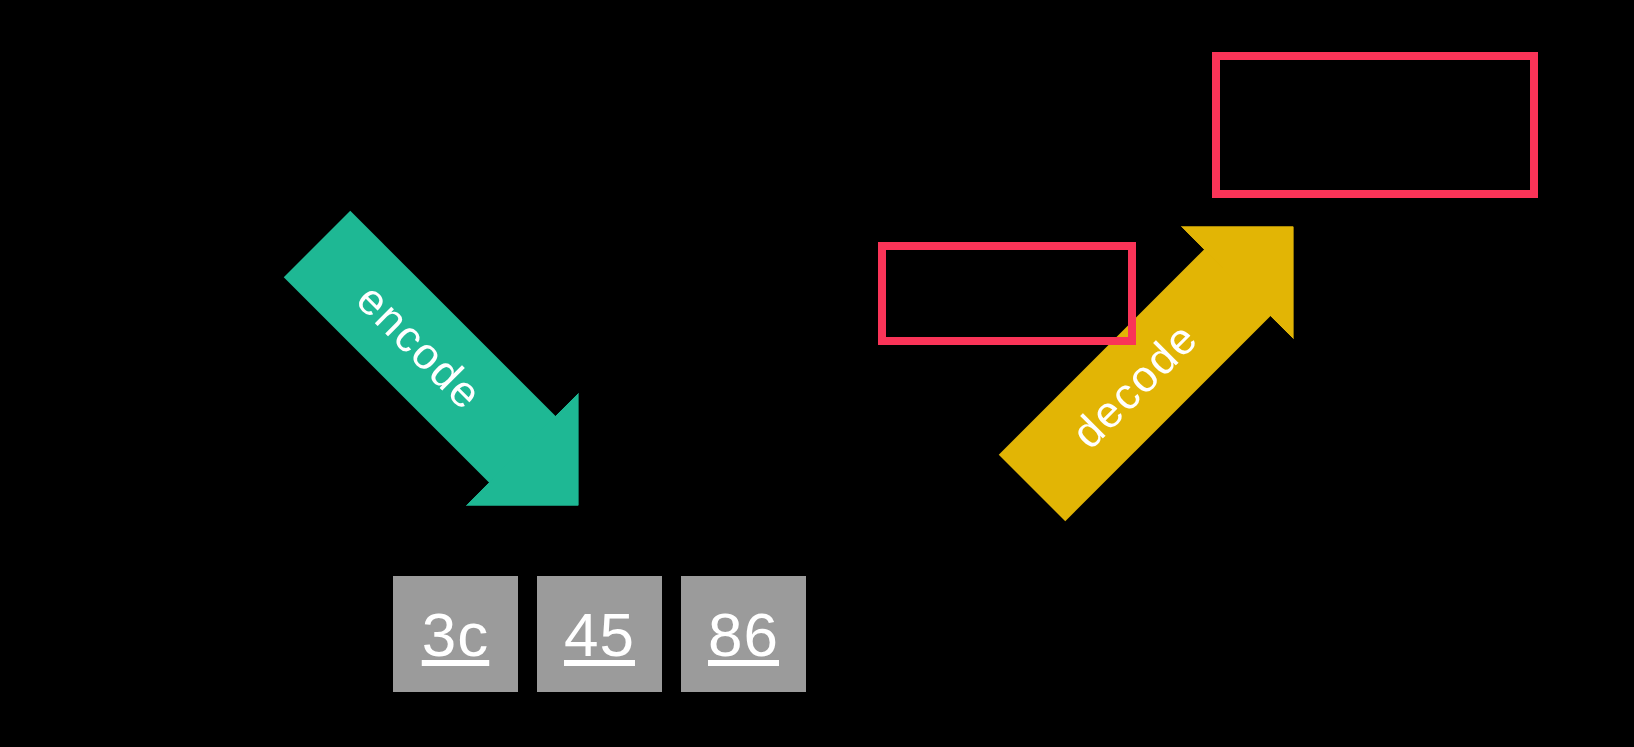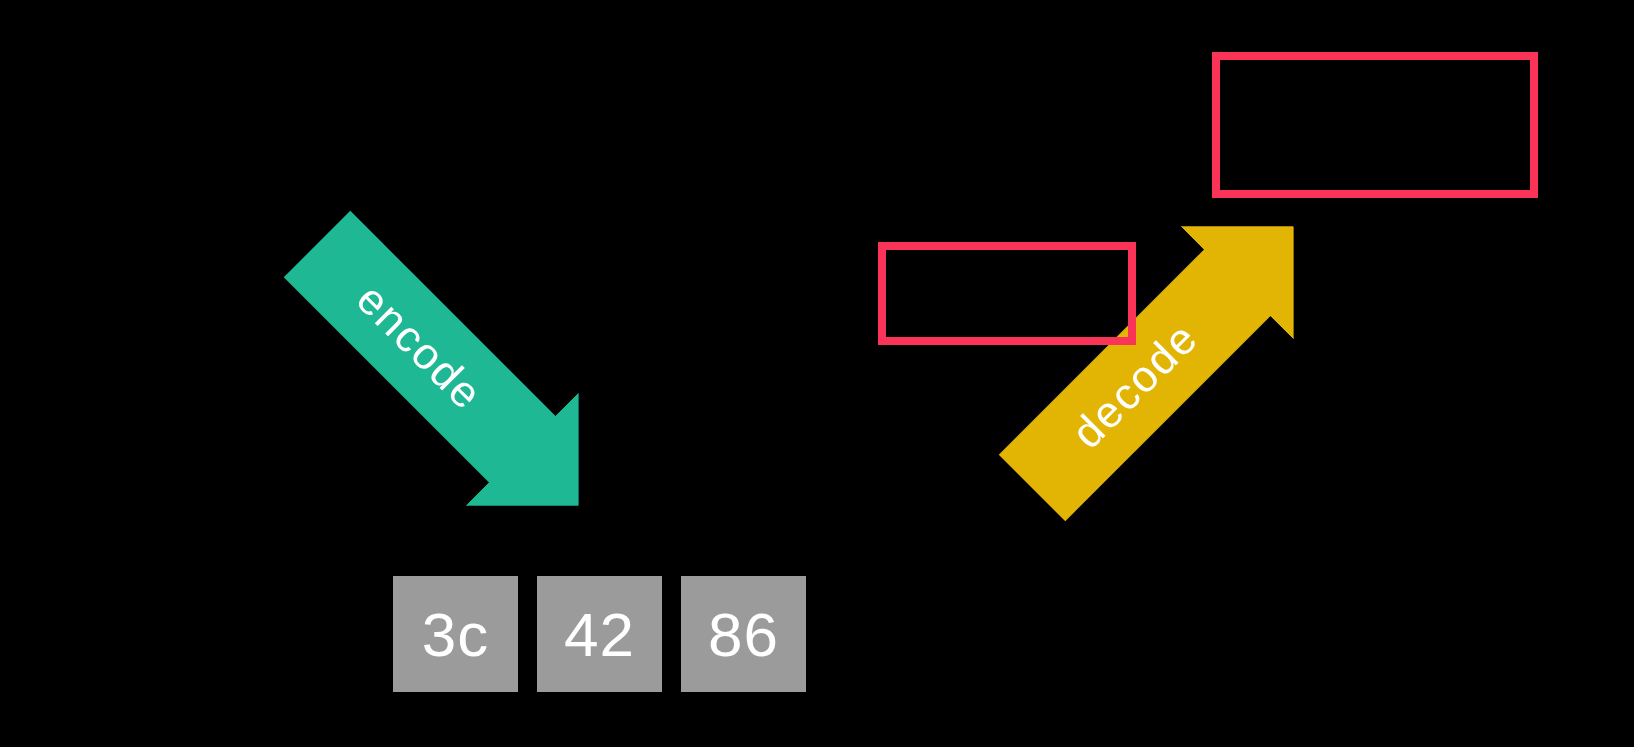--- a/index.html
+++ b/index.html
@@ -99,20 +99,21 @@
     width: 125px;
     height: 116px;
     background: var(--byte-box, #9b9b9b);
     color: var(--byte-text, #ffffff);
     display: flex;
     align-items: center;
     justify-content: center;
     font-size: 62px;
     letter-spacing: 1px;
     user-select: none;
+    text-decoration: underline;
   }
 </style>
 </head>
 <body>
 
 <div class="canvas">
 
   <div class="arrow arrow-encode">
     <div class="arrow-shaft">
       <span class="arrow-label">encode</span>
@@ -125,17 +126,17 @@
       <span class="arrow-label">decode</span>
     </div>
     <div class="arrow-head"></div>
   </div>
 
   <div class="placeholder-rect placeholder-middle"></div>
   <div class="placeholder-rect placeholder-top-right"></div>
 
   <div class="byte-row">
     <div class="byte-box">3c</div>
-    <div class="byte-box">42</div>
+    <div class="byte-box">45</div>
     <div class="byte-box">86</div>
   </div>
 
 </div>
 
 </body></html>

